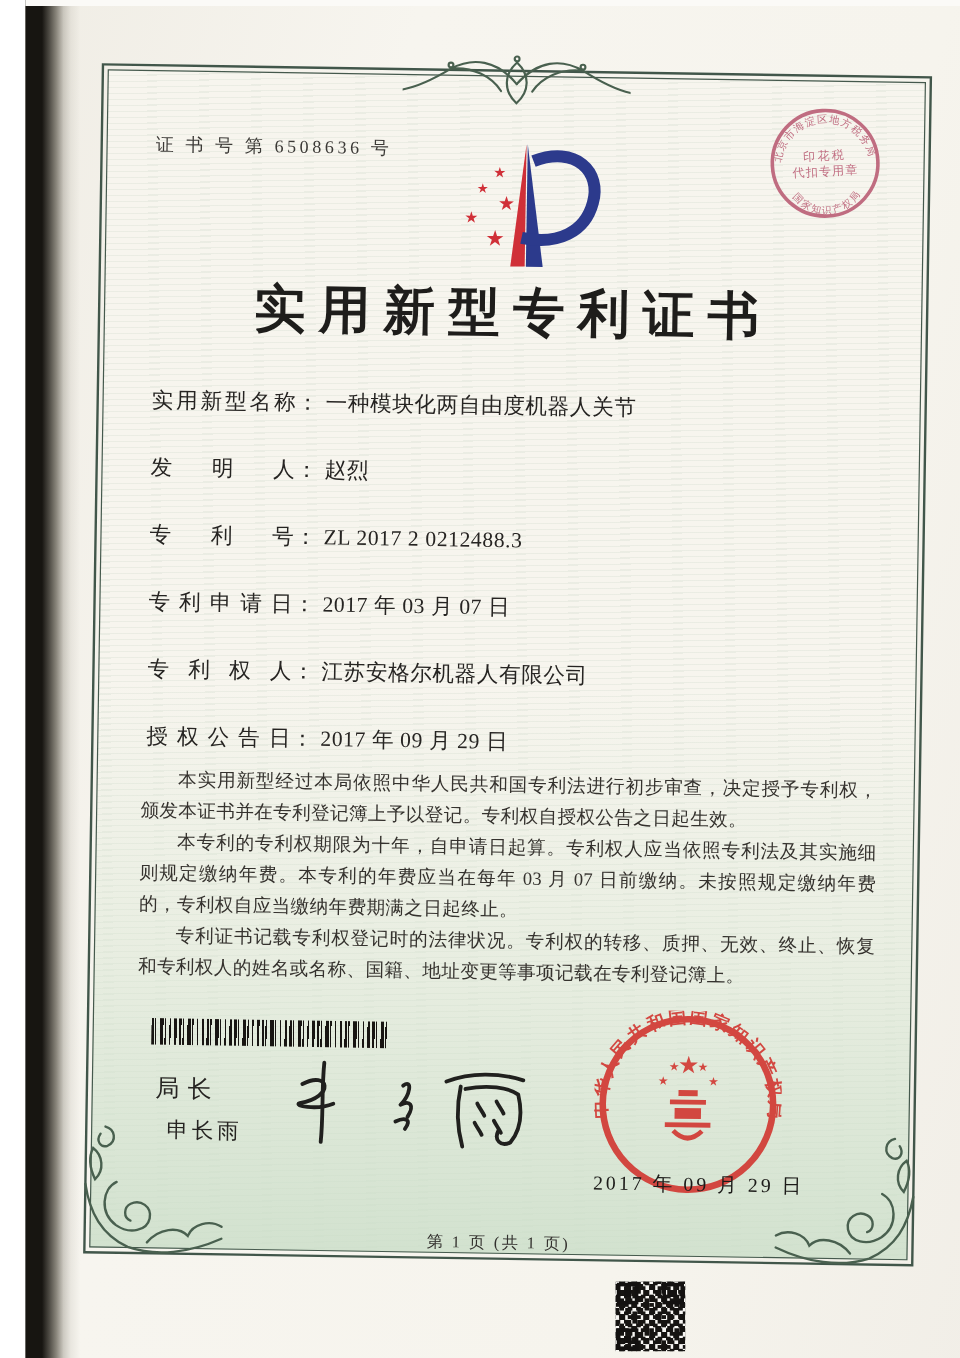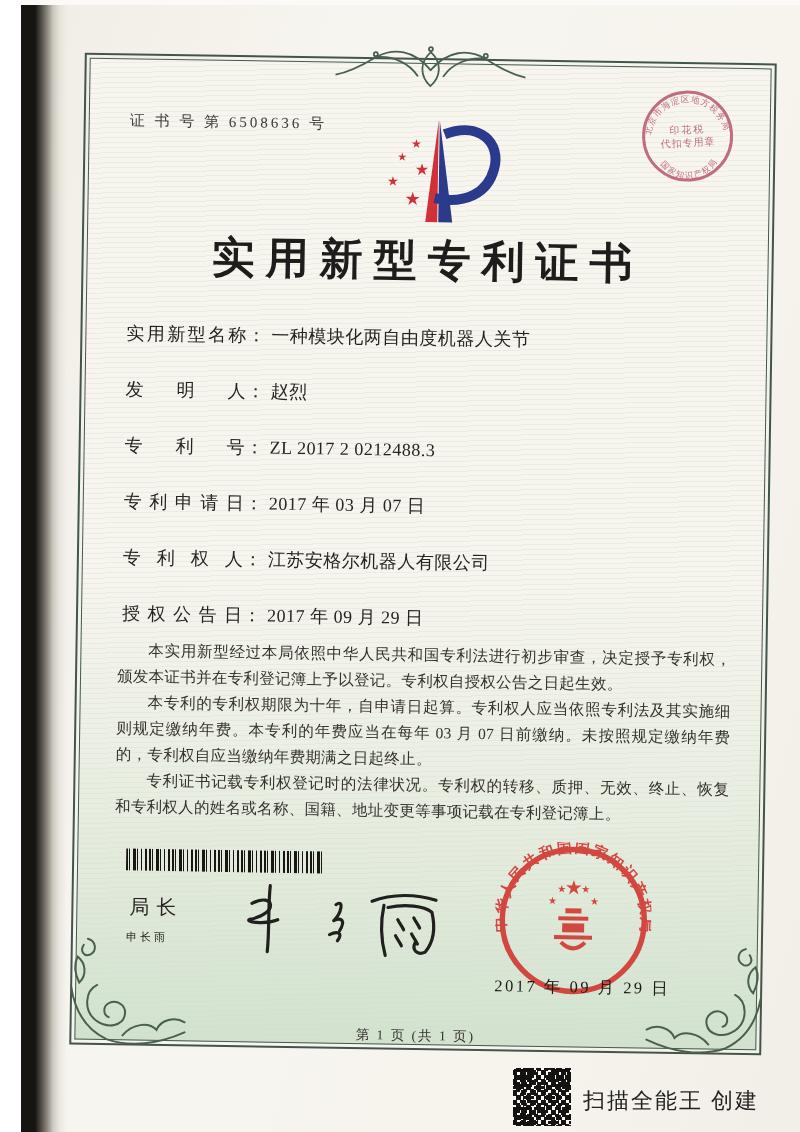--- a/index.html
+++ b/index.html
@@ -46,21 +46,21 @@
   .barcode{position:absolute;left:54px;top:795px;width:198px;height:22px;
      background-image:repeating-linear-gradient(90deg,
        #181512 0 2px,rgba(0,0,0,0) 2px 3px,
        #181512 3px 4px,rgba(0,0,0,0) 4px 7px,
        #181512 7px 10px,rgba(0,0,0,0) 10px 11px,
        #181512 11px 12px,rgba(0,0,0,0) 12px 15px,
        #181512 15px 16px,rgba(0,0,0,0) 16px 19px,
        #181512 19px 21px,rgba(0,0,0,0) 21px 23px);}
 
   .director-label{position:absolute;left:58px;top:840px;font-size:20px;letter-spacing:7px;color:#262422;}
-  .director-name{position:absolute;left:55px;top:876px;font-size:11px;letter-spacing:3px;color:#262422;}
+  .director-name{position:absolute;left:68px;top:876px;font-size:18px;letter-spacing:3px;color:#262422;}
   .signature{position:absolute;left:160px;top:818px;width:220px;height:88px;}
 
   .seal{position:absolute;left:424px;top:782px;width:156px;height:156px;opacity:.92;}
   .seal-date{position:absolute;left:424px;top:916px;font-size:16.5px;letter-spacing:2.5px;color:#1c1b19;z-index:3;}
 
   .page-number{position:absolute;left:0;top:969px;width:100%;text-align:center;
                font-size:13.5px;letter-spacing:2px;color:#33312e;}
 
   .ornament-top{position:absolute;left:50%;top:-16px;transform:translateX(-50%);width:190px;height:46px;}
   .flourish{position:absolute;width:122px;height:122px;bottom:-4px;}
@@ -226,16 +226,15 @@
     <div class="seal-date">2017 年 09 月 29 日</div>
 
     <div class="page-number">第 1 页 (共 1 页)</div>
   </div>
 
   <div class="qr">
     <div class="qr-finder tl"></div>
     <div class="qr-finder tr"></div>
     <div class="qr-finder bl"></div>
   </div>
-  <div class="scanner-note">扫描全能王 创建</div>
 
   <div class="scan-edge"></div>
 </div>
 
 </body></html>

